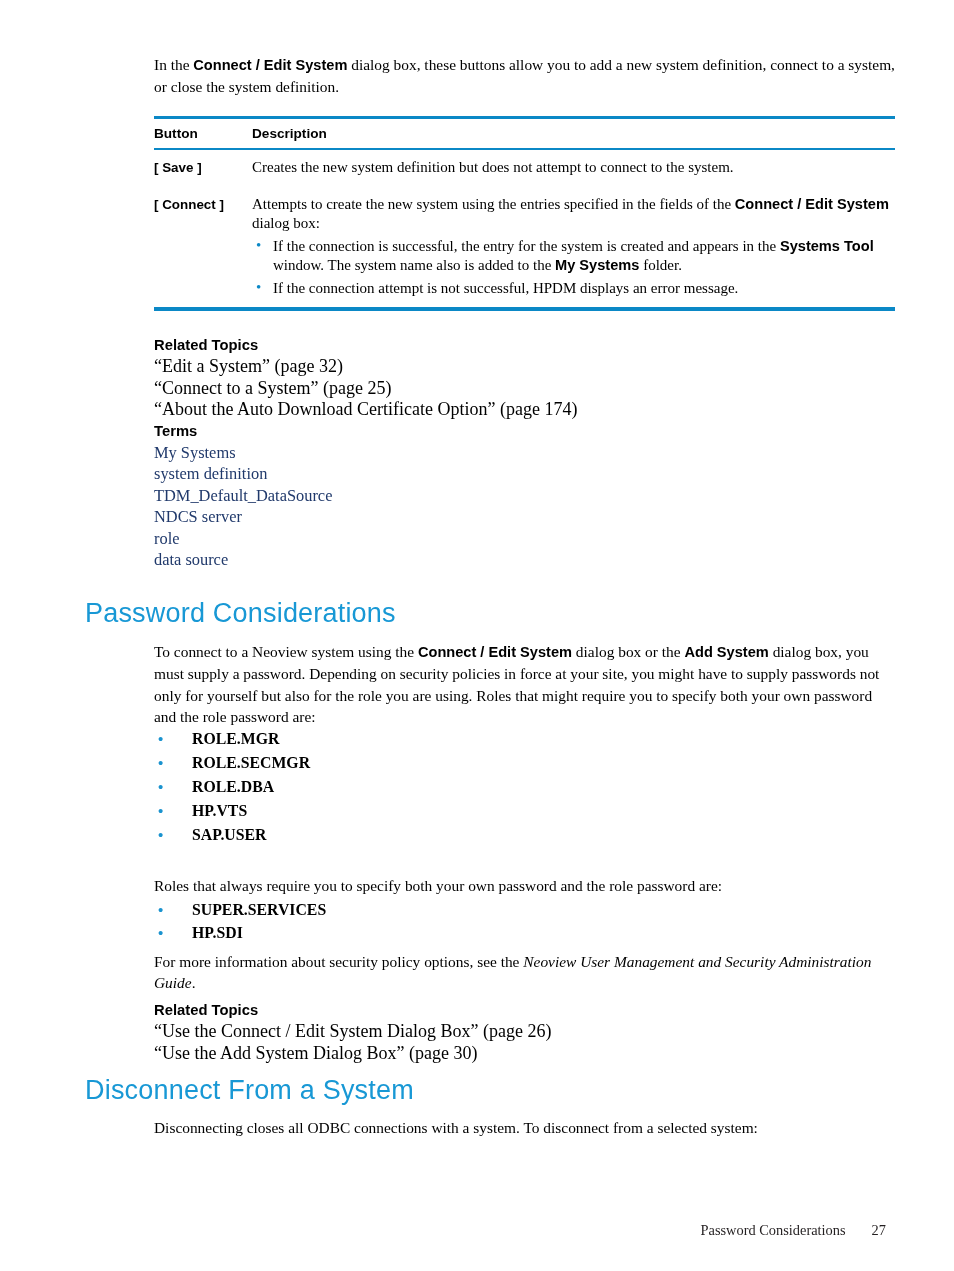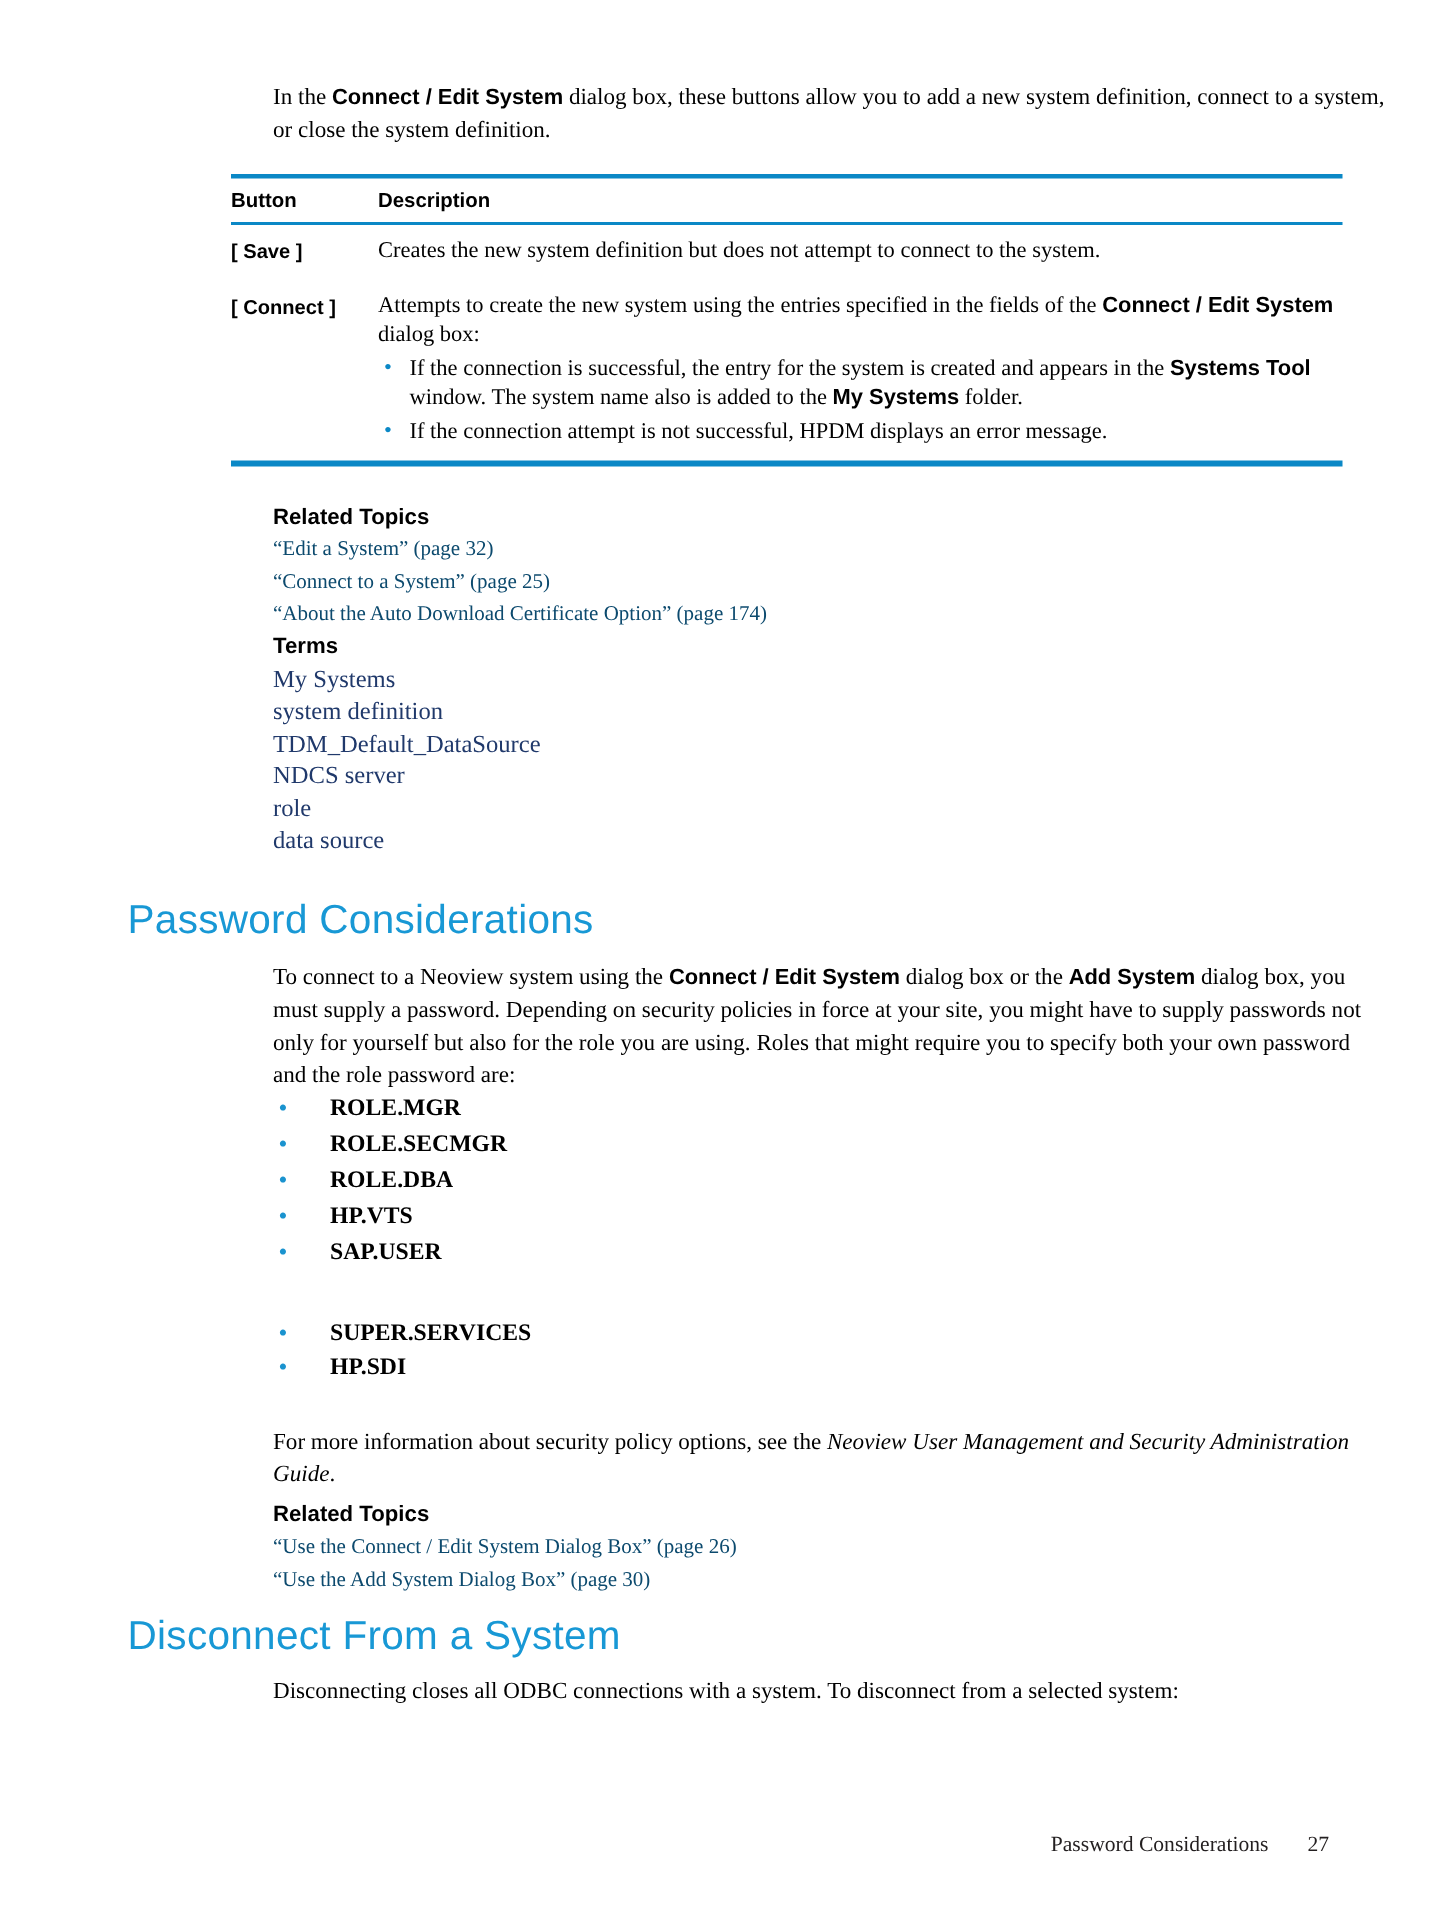--- a/index.html
+++ b/index.html
@@ -20,21 +20,20 @@
     width: 954px;
     height: 1271px;
     box-sizing: border-box;
   }
 
   
   .body-col {
     position: absolute;
     left: 154px;
     width: 741px;
-    margin-left: 28px;
   }
   .full-col {
     position: absolute;
     left: 85px;
     width: 810px;
   }
 
   p.para {
     margin: 0;
     font-family: "Liberation Serif", serif;
@@ -134,23 +133,23 @@
   
   .rt-head {
     font-family: "Liberation Sans", sans-serif;
     font-weight: bold;
     font-size: 14.8px;
     line-height: 21.4px;
     color: #000;
   }
   .rt-link {
     font-family: "Liberation Serif", serif;
-    font-size: 14px;
+    font-size: 18px;
     line-height: 21.4px;
-    color: #0c4a6e;
+    color: #000000;
     display: block;
     text-decoration: none;
   }
   .rt-term {
     font-family: "Liberation Serif", serif;
     font-size: 16.4px;
     line-height: 21.4px;
     color: #20396b;
     display: block;
     text-decoration: none;
@@ -272,20 +271,21 @@
     <ul class="mainbul">
       <li>ROLE.MGR</li>
       <li>ROLE.SECMGR</li>
       <li>ROLE.DBA</li>
       <li>HP.VTS</li>
       <li>SAP.USER</li>
     </ul>
   </div>
 
   <div class="body-col" style="top:875px;">
+    <p class="para">Roles that always require you to specify both your own password and the role password are:</p>
     <ul class="mainbul tight" style="margin-top:2px;">
       <li>SUPER.SERVICES</li>
       <li>HP.SDI</li>
     </ul>
   </div>
 
   <div class="body-col" style="top:951px;">
     <p class="para"><span>For more information about security policy options, see the </span><span class="i">Neoview User Management and Security Administration Guide</span><span>.</span></p>
   </div>
 

